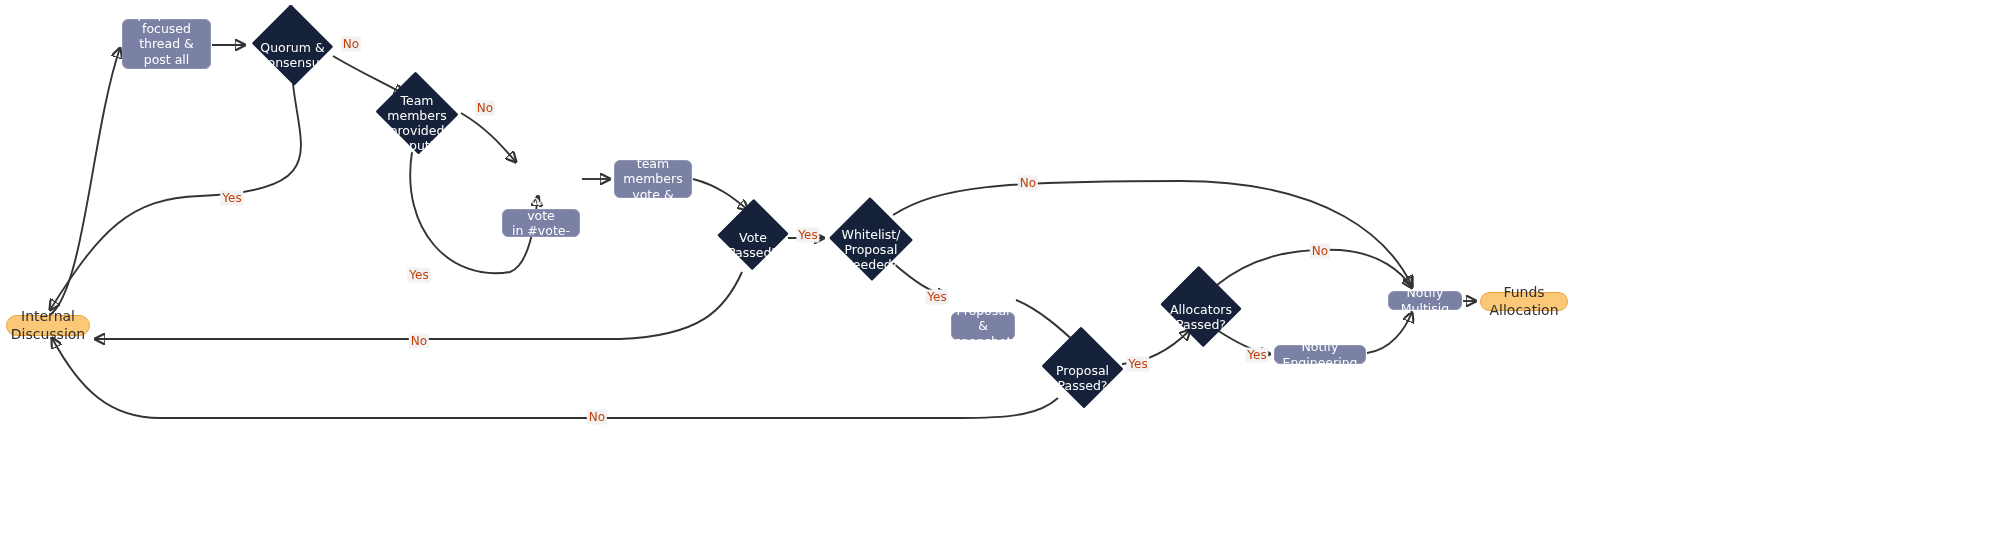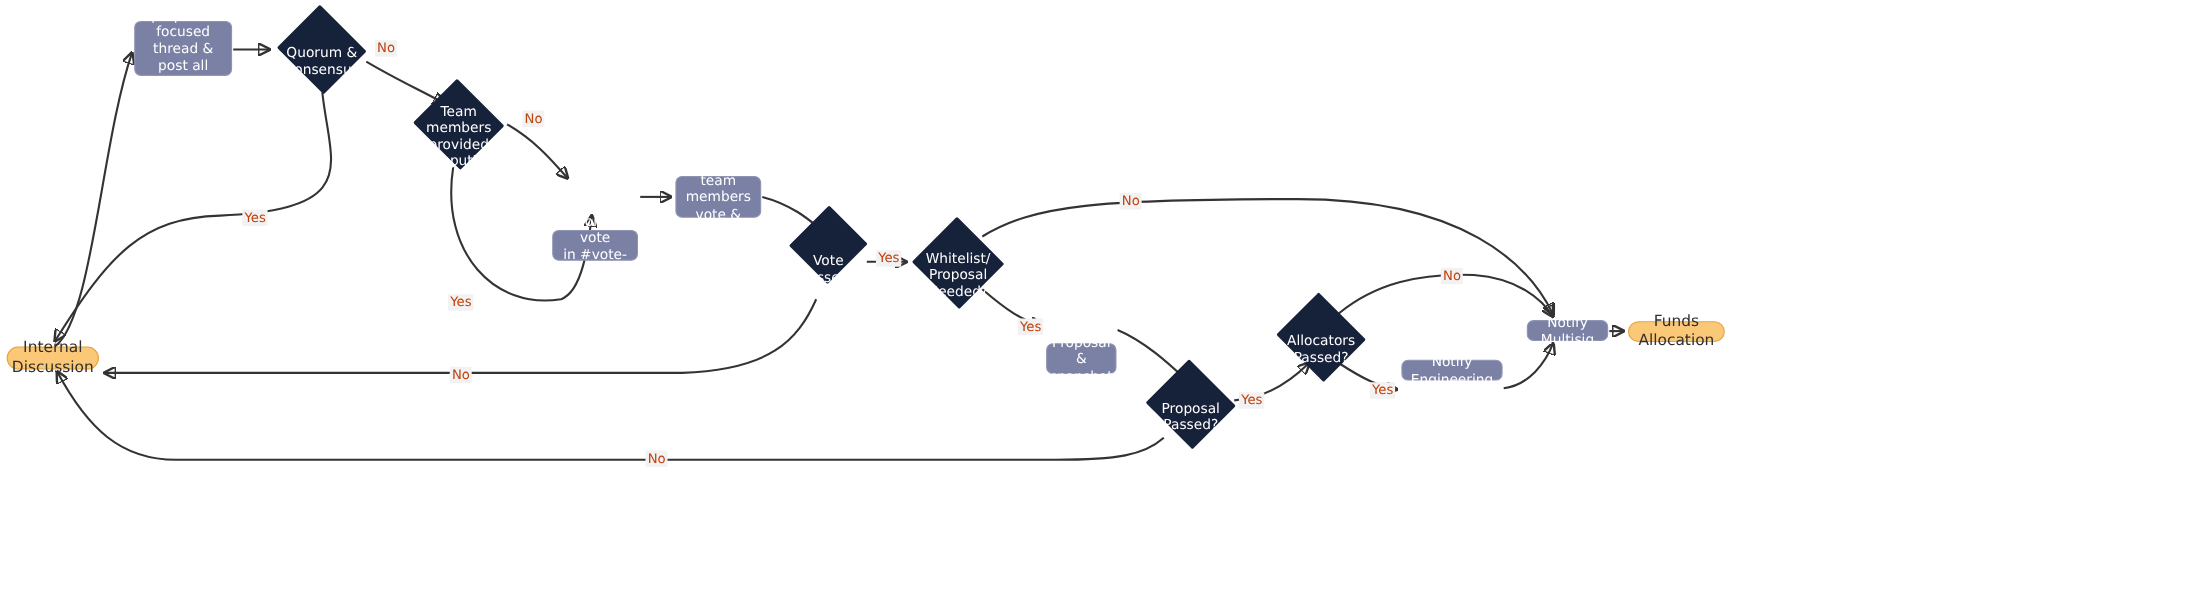--- a/index.html
+++ b/index.html
@@ -130,32 +130,32 @@
 Consensus</div></div>
       <div class="node dec" style="left: 374px; top: 73px; width: 86px; height: 80px;"><div class="shape"></div><div class="dtext">Team
 members
 provided
 input?</div></div>
       <div class="node proc" style="left: 502px; top: 165px; width: 78px; height: 28px; margin-top: 44px;"><span>Actionable vote
 in #vote-tr</span></div>
       <div class="node proc" style="left: 614px; top: 160px; width: 78px; height: 38px;"><span>Treasury team
 members vote &amp;
 explain</span></div>
-      <div class="node dec" style="left: 718px; top: 186px; width: 70px; height: 73px; align-items: flex-end;"><div class="shape"></div><div class="dtext">Vote
+      <div class="node dec" style="left: 718px; top: 198px; width: 70px; height: 73px;"><div class="shape"></div><div class="dtext">Vote
 Passed?</div></div>
       <div class="node dec" style="left: 828px; top: 198px; width: 86px; height: 82px;"><div class="shape"></div><div class="dtext">Whitelist/
 Proposal
 Needed?</div></div>
       <div class="node proc" style="left: 951px; top: 283px; width: 64px; height: 28px; margin-top: 29px;"><span>Proposal &amp;
 snapshot</span></div>
       <div class="node dec" style="left: 1040px; top: 328px; width: 85px; height: 79px;"><div class="shape"></div><div class="dtext">Proposal
 Passed?</div></div>
       <div class="node dec" style="left: 1158px; top: 268px; width: 86px; height: 77px;"><div class="shape"></div><div class="dtext">Allocators
 Passed?</div></div>
-      <div class="node proc" style="left: 1274px; top: 327px; width: 92px; height: 19px; text-align: center;"><span>Notify Engineering</span></div>
+      <div class="node proc" style="left: 1274px; top: 345px; width: 92px; height: 19px; text-align: center;"><span>Notify Engineering</span></div>
       <div class="node proc" style="left: 1388px; top: 291px; width: 74px; height: 19px;"><span>Notify Multisig</span></div>
       <div class="node term" style="left: 1480px; top: 292px; width: 88px; height: 19px;"><span>Funds Allocation</span></div>
     </div>
   <div id="label-layer">
       <div class="elabel" style="left: 351px; top: 44px;">No</div>
       <div class="elabel" style="left: 232px; top: 198px;">Yes</div>
       <div class="elabel" style="left: 485px; top: 108px;">No</div>
       <div class="elabel" style="left: 419px; top: 275px;">Yes</div>
       <div class="elabel" style="left: 808px; top: 235px;">Yes</div>
       <div class="elabel" style="left: 419px; top: 341px;">No</div>

